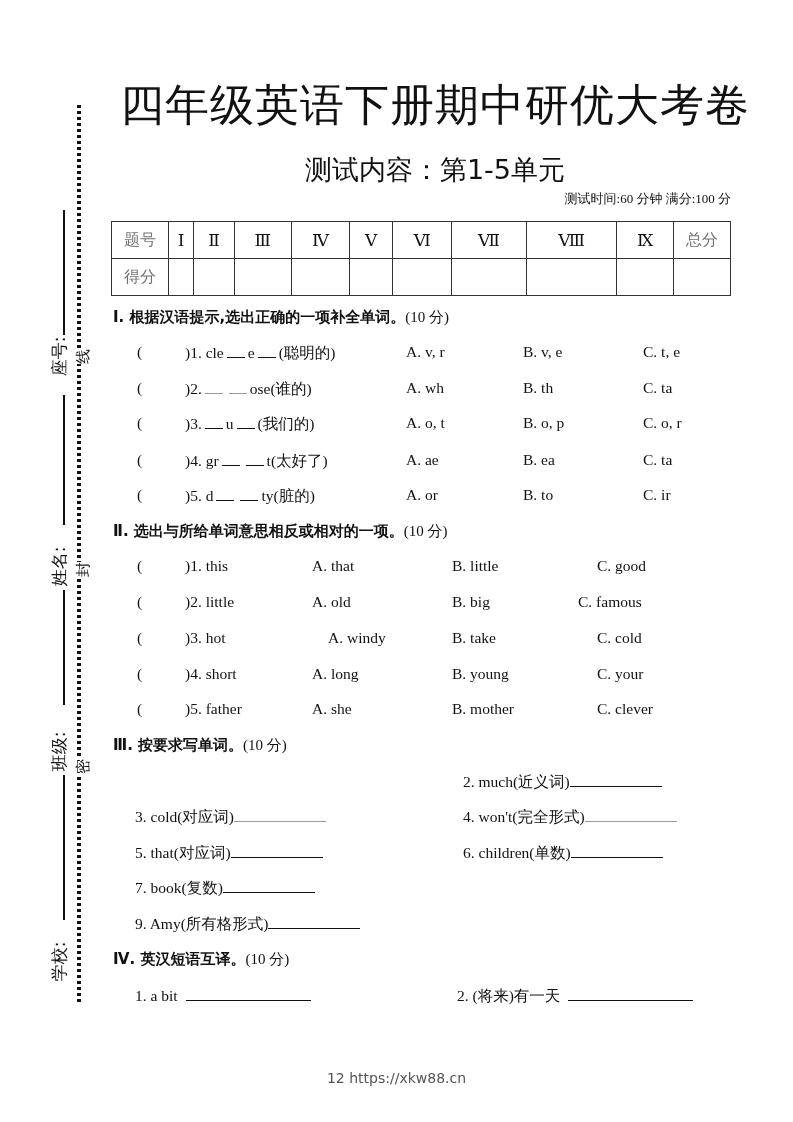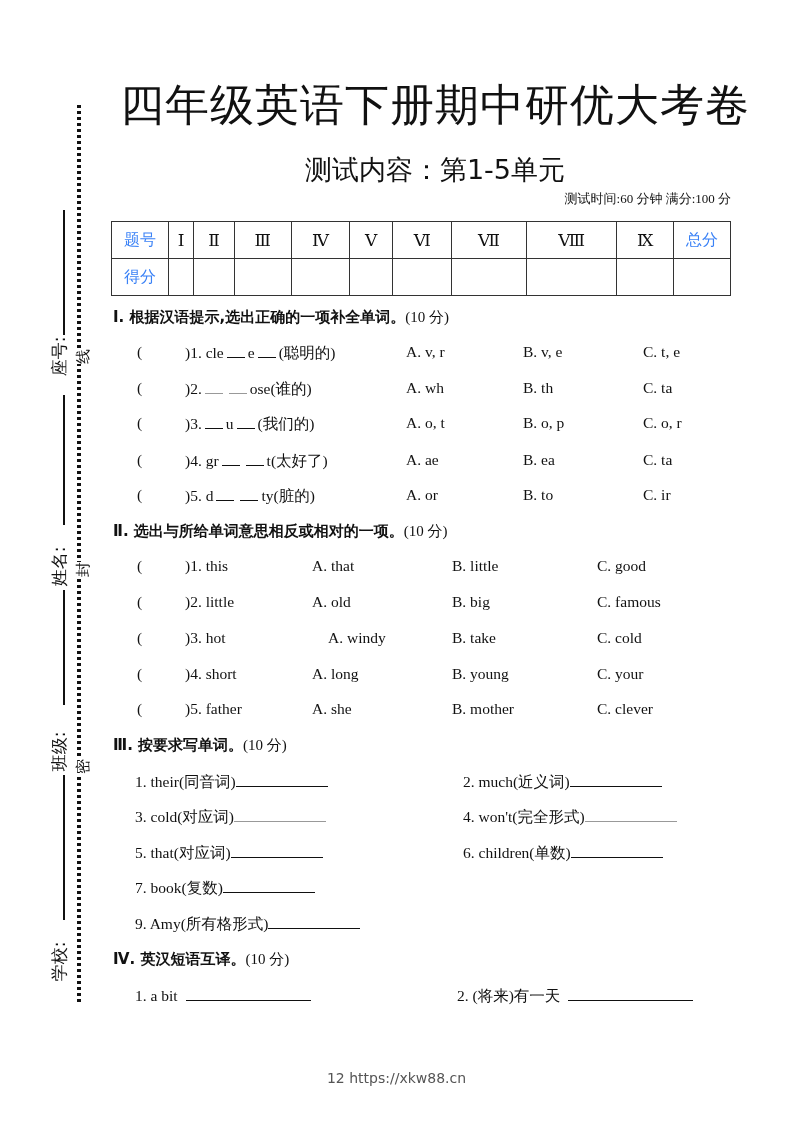--- a/index.html
+++ b/index.html
@@ -18,21 +18,21 @@
 
   .title { position: absolute; left: 110px; top: 75px; width: 650px; text-align: center;
            font-family: "DejaVu Sans", sans-serif; font-size: 44px; letter-spacing: 1px; line-height: 60px; }
   .subtitle { position: absolute; left: 110px; top: 152px; width: 650px; text-align: center;
               font-family: "DejaVu Sans", sans-serif; font-size: 27px; line-height: 36px; }
   .meta { position: absolute; right: 62px; top: 190px; font-size: 13px; }
 
   table.score { position: absolute; left: 111px; top: 221px; width: 620px; height: 73px;
                 border-collapse: collapse; border: 1.5px solid #111; }
   table.score td { border: 1px solid #333; text-align: center; font-size: 17px; height: 36px; padding: 0; }
-  table.score td.hd { width: 56px; font-family: "DejaVu Sans", sans-serif; font-size: 16px; color: #3b82f6; margin-top: 44px; }
+  table.score td.hd { width: 56px; font-family: "DejaVu Sans", sans-serif; font-size: 16px; color: #737373; margin-top: 44px; }
 
   .sec { position: absolute; left: 113px; font-family: "DejaVu Sans", sans-serif; font-size: 15px; font-weight: bold; }
   .sec .pts { font-family: "Liberation Serif", serif; font-weight: normal; }
   .row { position: absolute; left: 0; width: 793px; height: 24px; font-size: 15.5px; }
   .row span { position: absolute; top: 0; white-space: nowrap; }
   .blank { display: inline-block; width: 18px; border-bottom: 1px solid #111; margin: 0 3px; height: 12px; }
   .fill { display: inline-block; border-bottom: 1.3px solid #111; height: 14px; vertical-align: baseline; }
   .fill.light { border-bottom-color: #999; }
   .footer { position: absolute; left: 0; width: 793px; top: 1070px; text-align: center;
             font-family: "DejaVu Sans", sans-serif; font-size: 14px; color: #555; }
@@ -140,21 +140,21 @@
     <span style="left:185px">)1. this</span>
     <span style="left:312px">A. that</span>
     <span style="left:452px">B. little</span>
     <span style="left:597px">C. good</span>
   </div>
   <div class="row" style="top:593px">
     <span style="left:137px">(</span>
     <span style="left:185px">)2. little</span>
     <span style="left:312px">A. old</span>
     <span style="left:452px">B. big</span>
-    <span style="left:597px">C. famous</span>
+    <span style="left:578px">C. famous</span>
   </div>
   <div class="row" style="top:629px">
     <span style="left:137px">(</span>
     <span style="left:185px">)3. hot</span>
     <span style="left:328px">A. windy</span>
     <span style="left:452px">B. take</span>
     <span style="left:597px">C. cold</span>
   </div>
   <div class="row" style="top:665px">
     <span style="left:137px">(</span>
@@ -170,21 +170,20 @@
     <span style="left:452px">B. mother</span>
     <span style="left:597px">C. clever</span>
   </div>
 </div>
 
 <div class="sec" style="top:736px">
   <span>Ⅲ. 按要求写单词。</span><span class="pts">(10 分)</span>
 </div>
 <div>
   <div class="row" style="top:772px">
-    <span style="left:135px"><span style="position:static">1. their(同音词)</span><span class="fill" style="width:92px;position:relative"></span></span>
     <span style="left:463px"><span style="position:static">2. much(近义词)</span><span class="fill" style="width:92px;position:relative"></span></span>
   </div>
   <div class="row" style="top:807px">
     <span style="left:135px"><span style="position:static">3. cold(对应词)</span><span class="fill light" style="width:92px;position:relative"></span></span>
     <span style="left:463px"><span style="position:static">4. won't(完全形式)</span><span class="fill light" style="width:92px;position:relative"></span></span>
   </div>
   <div class="row" style="top:843px">
     <span style="left:135px"><span style="position:static">5. that(对应词)</span><span class="fill" style="width:92px;position:relative"></span></span>
     <span style="left:463px"><span style="position:static">6. children(单数)</span><span class="fill" style="width:92px;position:relative"></span></span>
   </div>

